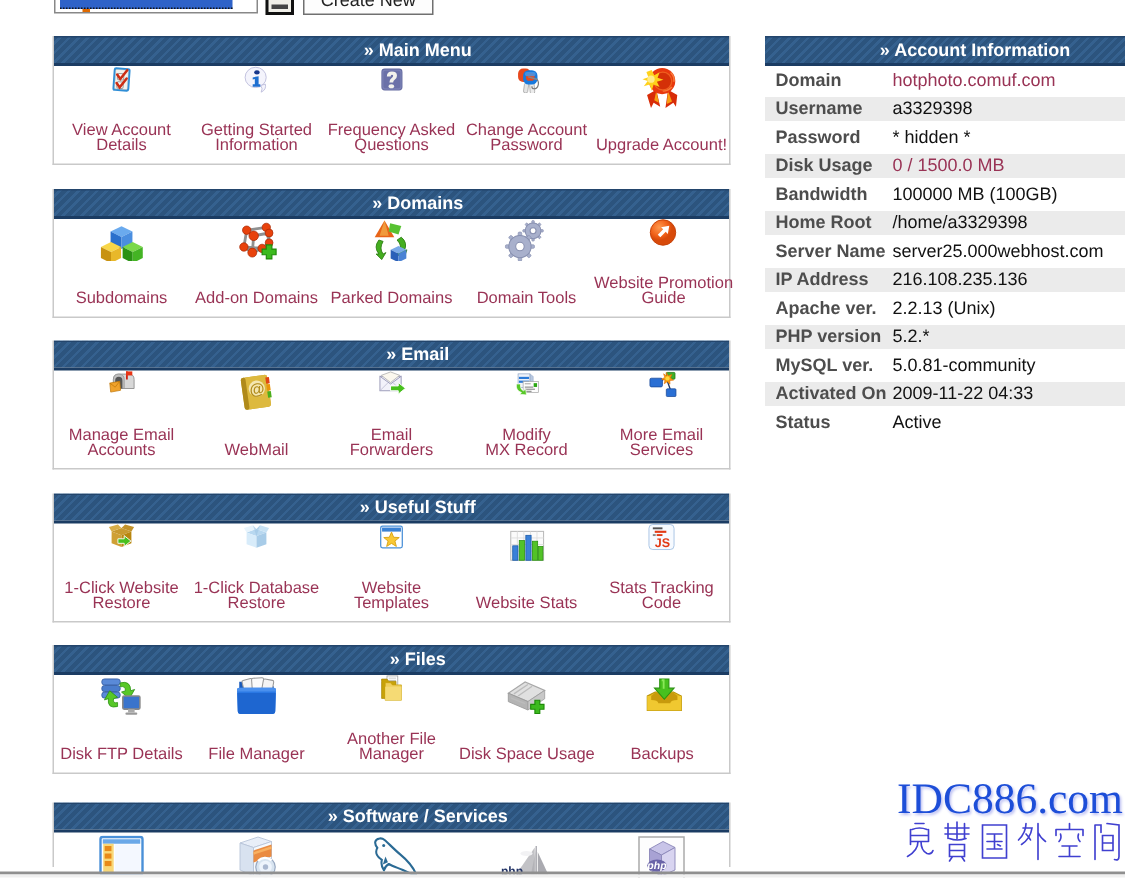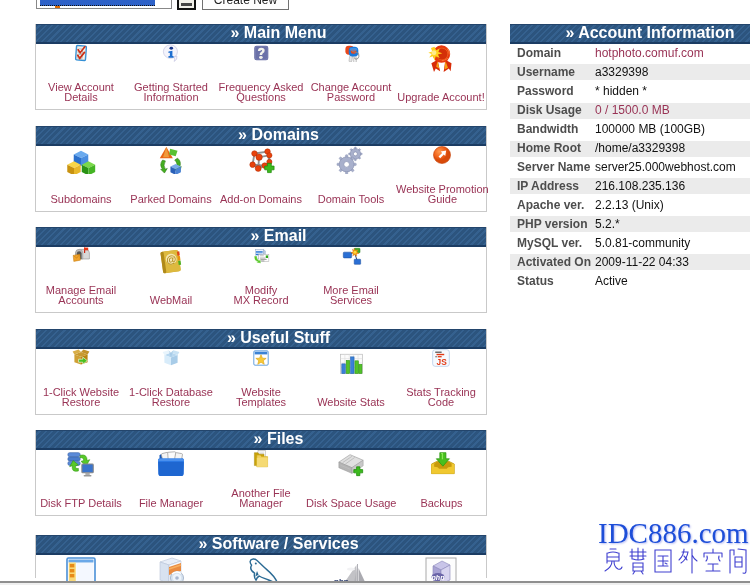--- a/index.html
+++ b/index.html
@@ -1,20 +1,20 @@
 <!DOCTYPE html>
 <html><head>
 <meta charset="utf-8">
 <style>
 * { margin:0; padding:0; box-sizing:border-box; }
 html,body { width:750px; height:585px; background:#fff; overflow:hidden;
   font-family:"Liberation Sans",sans-serif; position:relative; }
 .sec { position:absolute; left:35px; width:452px; border:1px solid #c9c9c9; border-top:none; background:#fff; }
 .hdr { height:20px; background:repeating-linear-gradient(135deg,#2c547e 0px,#2c547e 2.8px,#35618f 2.8px,#35618f 4.4px);
-  border-bottom:2px solid #1b3c63; color:#fff; font-weight:bold; font-size:16px;
+  border-bottom:2px solid #1b3c63; color:#fff; font-weight:bold; font-size:12px;
   text-align:center; line-height:18px; letter-spacing:0px; box-shadow:inset 0 1px 0 #23456c;padding-left:35px; }
 .bod { height:65px; display:flex; }
 .cell { flex:0 0 90px; display:flex; flex-direction:column; justify-content:center;
   align-items:center; text-align:center; color:#993355; font-size:11px; line-height:10px; padding-bottom:7px; }
 .cell .lbl { margin-top:20px; white-space:nowrap; }
 
 #acct { position:absolute; left:510px; top:24px; width:245px; }
 #acct .hdr { width:245px; }
 .row { height:19px; font-size:12px; line-height:19px; position:relative; width:245px; }
 .row.g { background:linear-gradient(#fff 0px,#fff 1.5px,#ebebeb 1.5px,#ebebeb 17.5px,#fff 17.5px); }
@@ -138,51 +138,51 @@
           <g transform="translate(24,20)">
 <polygon points="0,-3.6 7.2,0 0,3.6 -7.2,0" fill="#7ad84a"></polygon>
 <polygon points="-7.2,0 0,3.6 0,11.520000000000001 -7.2,7.920000000000001" fill="#2a9214"></polygon>
 <polygon points="7.2,0 0,3.6 0,11.520000000000001 7.2,7.920000000000001" fill="#44b424"></polygon>
 </g>
         </svg>
         <div class="lbl">Subdomains</div>
       </div>
 <div class="cell">
         <svg width="30" height="30" viewBox="0 0 30 30">
+          <g stroke="#909090" stroke-width="2" fill="none">
+<path d="M8 8 L22 6 M8 8 L6 20 M22 6 L24 17 M6 20 L19 21 M24 17 L19 21 M8 8 L13 12 M13 12 L24 10 M13 12 L12 24 M12 24 L19 21 M12 24 L6 20 M24 10 L24 17 M22 6 L24 10"></path>
+</g>
+<g fill="#e8420c" stroke="#a82804" stroke-width="0.5">
+<circle cx="8" cy="8" r="3"></circle>
+            <circle cx="22" cy="6" r="3"></circle>
+            <circle cx="13" cy="12" r="3.4"></circle>
+            <circle cx="24" cy="10" r="2.8"></circle>
+<circle cx="6" cy="20" r="3"></circle>
+            <circle cx="19" cy="21" r="3"></circle>
+            <circle cx="12" cy="24" r="3.2"></circle>
+            <circle cx="24" cy="17" r="2.8"></circle>
+</g>
+<path d="M24 21 L28 21 L28 24 L31 24 L31 28 L28 28 L28 31 L24 31 L24 28 L21 28 L21 24 L24 24 Z" transform="translate(-2,-2.5)" fill="#3cba1e" stroke="#1e8a08" stroke-width="0.8"></path>
+        </svg>
+        <div class="lbl">Add-on Domains</div>
+      </div>
+<div class="cell">
+        <svg width="30" height="30" viewBox="0 0 30 30">
           <polygon points="10,1 17,13 3,13" fill="#e86418"></polygon>
 <polygon points="10,1 13,12 6.5,12" fill="#f09a3c"></polygon>
 <path d="M6 15 Q2 20 6 25 L4 25 L8 29 L11 24 L9 25 Q6 21 9 16 Z" fill="#44ae20" stroke="#2a7a10" stroke-width="0.6"></path>
 <path d="M22 13 Q27 17 24 23 L26 22 L24 28 L18 25 L20.5 24 Q23 19 19 15 Z" fill="#44ae20" stroke="#2a7a10" stroke-width="0.6"></path>
 <path d="M14 3 L22 5 L20 11 L13 9 Z" fill="#58c232"></path>
 <g transform="translate(20,22)">
 <polygon points="0,-2.8 5.6,0 0,2.8 -5.6,0" fill="#7aaae8"></polygon>
 <polygon points="-5.6,0 0,2.8 0,8.959999999999999 -5.6,6.16" fill="#2a60b8"></polygon>
 <polygon points="5.6,0 0,2.8 0,8.959999999999999 5.6,6.16" fill="#4a82d4"></polygon>
 </g>
         </svg>
         <div class="lbl">Parked Domains</div>
-      </div>
-<div class="cell">
-        <svg width="30" height="30" viewBox="0 0 30 30">
-          <g stroke="#909090" stroke-width="2" fill="none">
-<path d="M8 8 L22 6 M8 8 L6 20 M22 6 L24 17 M6 20 L19 21 M24 17 L19 21 M8 8 L13 12 M13 12 L24 10 M13 12 L12 24 M12 24 L19 21 M12 24 L6 20 M24 10 L24 17 M22 6 L24 10"></path>
-</g>
-<g fill="#e8420c" stroke="#a82804" stroke-width="0.5">
-<circle cx="8" cy="8" r="3"></circle>
-            <circle cx="22" cy="6" r="3"></circle>
-            <circle cx="13" cy="12" r="3.4"></circle>
-            <circle cx="24" cy="10" r="2.8"></circle>
-<circle cx="6" cy="20" r="3"></circle>
-            <circle cx="19" cy="21" r="3"></circle>
-            <circle cx="12" cy="24" r="3.2"></circle>
-            <circle cx="24" cy="17" r="2.8"></circle>
-</g>
-<path d="M24 21 L28 21 L28 24 L31 24 L31 28 L28 28 L28 31 L24 31 L24 28 L21 28 L21 24 L24 24 Z" transform="translate(-2,-2.5)" fill="#3cba1e" stroke="#1e8a08" stroke-width="0.8"></path>
-        </svg>
-        <div class="lbl">Add-on Domains</div>
       </div>
 <div class="cell">
         <svg width="30" height="32" viewBox="0 0 30 32">
           <rect x="19.04" y="1.2000000000000002" width="1.92" height="2.7" rx="0.6000000000000001" transform="rotate(0 20 9)" fill="#a8b0cc" stroke="#8890b0" stroke-width="0.5"></rect>
           <rect x="19.04" y="1.2000000000000002" width="1.92" height="2.7" rx="0.6000000000000001" transform="rotate(45 20 9)" fill="#a8b0cc" stroke="#8890b0" stroke-width="0.5"></rect>
           <rect x="19.04" y="1.2000000000000002" width="1.92" height="2.7" rx="0.6000000000000001" transform="rotate(90 20 9)" fill="#a8b0cc" stroke="#8890b0" stroke-width="0.5"></rect>
           <rect x="19.04" y="1.2000000000000002" width="1.92" height="2.7" rx="0.6000000000000001" transform="rotate(135 20 9)" fill="#a8b0cc" stroke="#8890b0" stroke-width="0.5"></rect>
           <rect x="19.04" y="1.2000000000000002" width="1.92" height="2.7" rx="0.6000000000000001" transform="rotate(180 20 9)" fill="#a8b0cc" stroke="#8890b0" stroke-width="0.5"></rect>
           <rect x="19.04" y="1.2000000000000002" width="1.92" height="2.7" rx="0.6000000000000001" transform="rotate(225 20 9)" fill="#a8b0cc" stroke="#8890b0" stroke-width="0.5"></rect>
           <rect x="19.04" y="1.2000000000000002" width="1.92" height="2.7" rx="0.6000000000000001" transform="rotate(270 20 9)" fill="#a8b0cc" stroke="#8890b0" stroke-width="0.5"></rect>
@@ -242,20 +242,30 @@
 <rect x="7" y="4" width="17" height="23" rx="2" fill="#ddb93e"></rect>
 <rect x="22.6" y="6" width="2.6" height="4.5" fill="#e04414"></rect>
 <rect x="22.6" y="11" width="2.6" height="4.5" fill="#e8940c"></rect>
 <rect x="22.6" y="16" width="2.6" height="4.5" fill="#4cae1c"></rect>
 <rect x="5" y="4" width="3.4" height="23" rx="1.5" fill="#b08a1a"></rect>
 <circle cx="15.5" cy="13" r="5.8" fill="#f4e6b0"></circle>
 <text x="15.5" y="17" font-size="11" font-weight="bold" fill="#b08a1a" text-anchor="middle" font-family="Liberation Sans,sans-serif">@</text>
 </g>
         </svg>
         <div class="lbl">WebMail</div>
+      </div>
+<div class="cell">
+        <svg width="30" height="28" viewBox="0 0 30 28">
+          <rect x="3" y="6" width="22" height="15" fill="#f2f2fa" stroke="#9a9ab8" stroke-width="1"></rect>
+<path d="M3 6 L14 14 L25 6" fill="none" stroke="#9a9ab8" stroke-width="1"></path>
+<path d="M3 21 L11 13 M25 21 L17 13" stroke="#b8b8cc" stroke-width="0.8"></path>
+<path d="M4.5 5 L14 1.5 L23.5 5 L14 12.5 Z" fill="#fbf8ee" stroke="#aaa" stroke-width="0.8"></path>
+<path d="M14 16 L22 16 L22 12.5 L29.5 18.5 L22 24.5 L22 21 L14 21 Z" fill="#48c01e" stroke="#fff" stroke-width="1"></path>
+        </svg>
+        <div class="lbl">Email<br>Forwarders</div>
       </div>
 <div class="cell">
         <svg width="32" height="32" viewBox="0 0 32 32">
           <polygon points="6,4 20,4 24,7 10,7" fill="#e8eef8"></polygon>
 <polygon points="20,4 24,7 24,20 20,20" fill="#b8c8e0" stroke="#8aa0c0" stroke-width="0.5"></polygon>
 <rect x="6" y="4" width="14" height="16" fill="#eef2fa" stroke="#8aa0c0" stroke-width="0.8"></rect>
 <rect x="7" y="7.5" width="12" height="2.6" fill="#2a7ad8"></rect>
 <rect x="7" y="12" width="12" height="2.6" fill="#2a7ad8"></rect>
 <rect x="12" y="13" width="18" height="13" fill="#fdfdfd" stroke="#a0a0a0" stroke-width="0.8"></rect>
 <rect x="24.5" y="15" width="4" height="4.5" fill="#2ca814"></rect>

